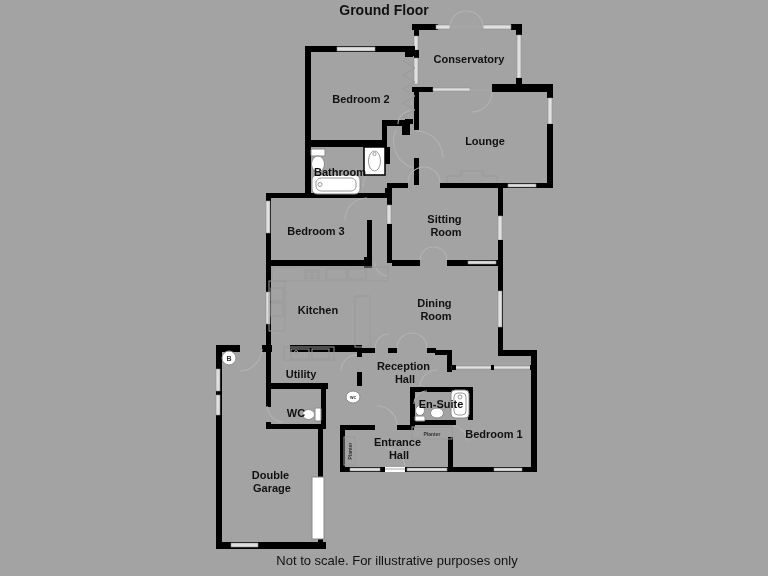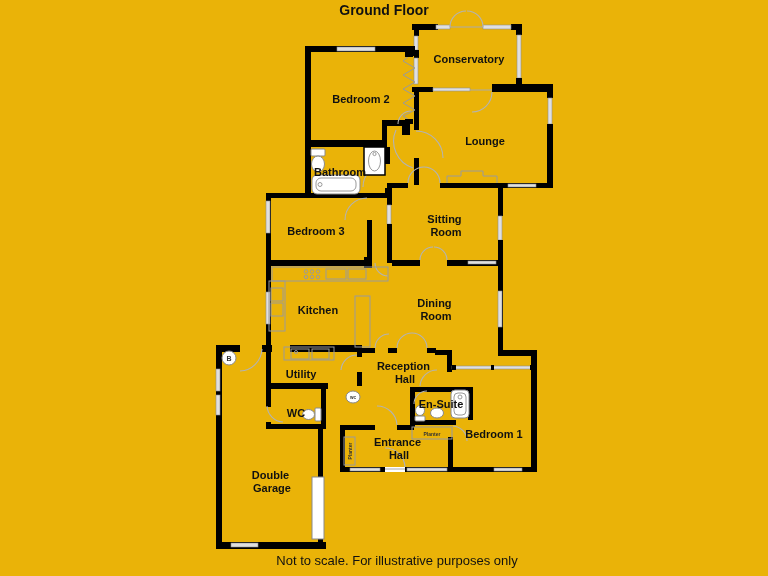--- a/index.html
+++ b/index.html
@@ -1,16 +1,16 @@
 <!DOCTYPE html>
 <html><head>
 <meta charset="utf-8">
 <style>
   html,body{margin:0;padding:0;background:#fff;}
-  #stage{position:relative;width:768px;height:576px;background:#eab308;overflow:hidden;
+  #stage{position:relative;width:768px;height:576px;background:#a3a3a3;overflow:hidden;
          font-family:"Liberation Sans", sans-serif;}
   svg{position:absolute;left:0;top:0;}
   .room-label{font-family:"Liberation Sans",sans-serif;font-size:11px;font-weight:bold;fill:#111;text-anchor:middle;}
   .small-label{font-family:"Liberation Sans",sans-serif;font-size:5px;font-weight:bold;fill:#333;text-anchor:middle;}
   .title-label{font-family:"Liberation Sans",sans-serif;font-size:14px;font-weight:bold;fill:#111;text-anchor:middle;}
   .footer-label{font-family:"Liberation Sans",sans-serif;font-size:13px;fill:#111;text-anchor:middle;}
   .wall{fill:#000;}
   .win{fill:#e0e0e0;stroke:#8f8f8f;stroke-width:0.6;}
   .arc{fill:none;stroke:#b3b3b3;stroke-width:1.1;}
   .fix{fill:#fff;stroke:#8a8a8a;stroke-width:1;}

